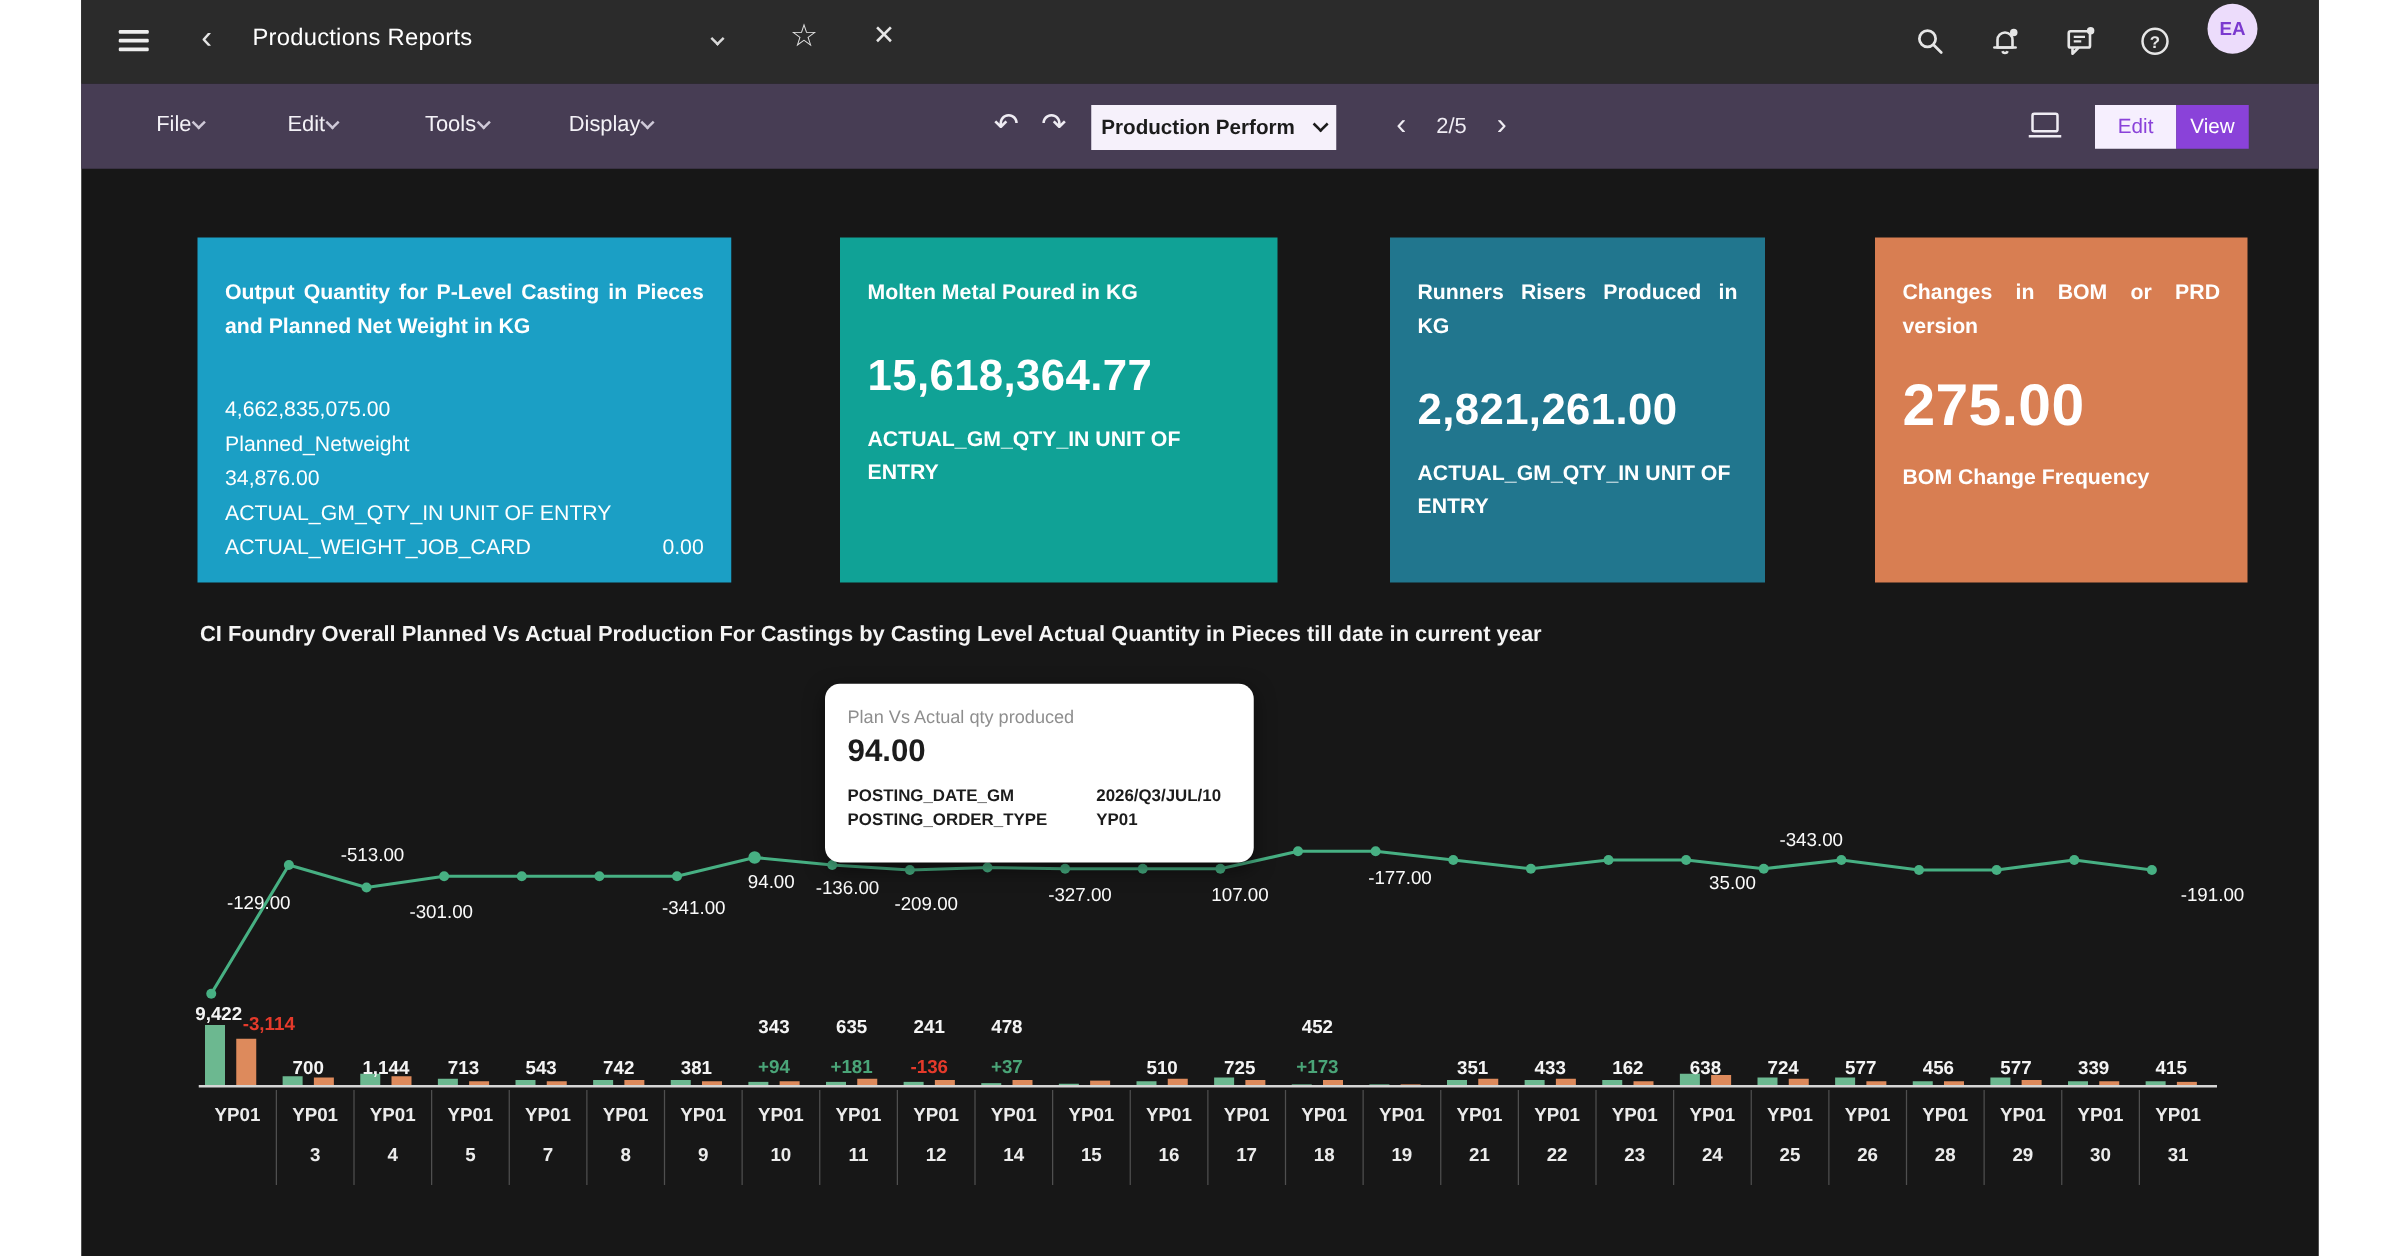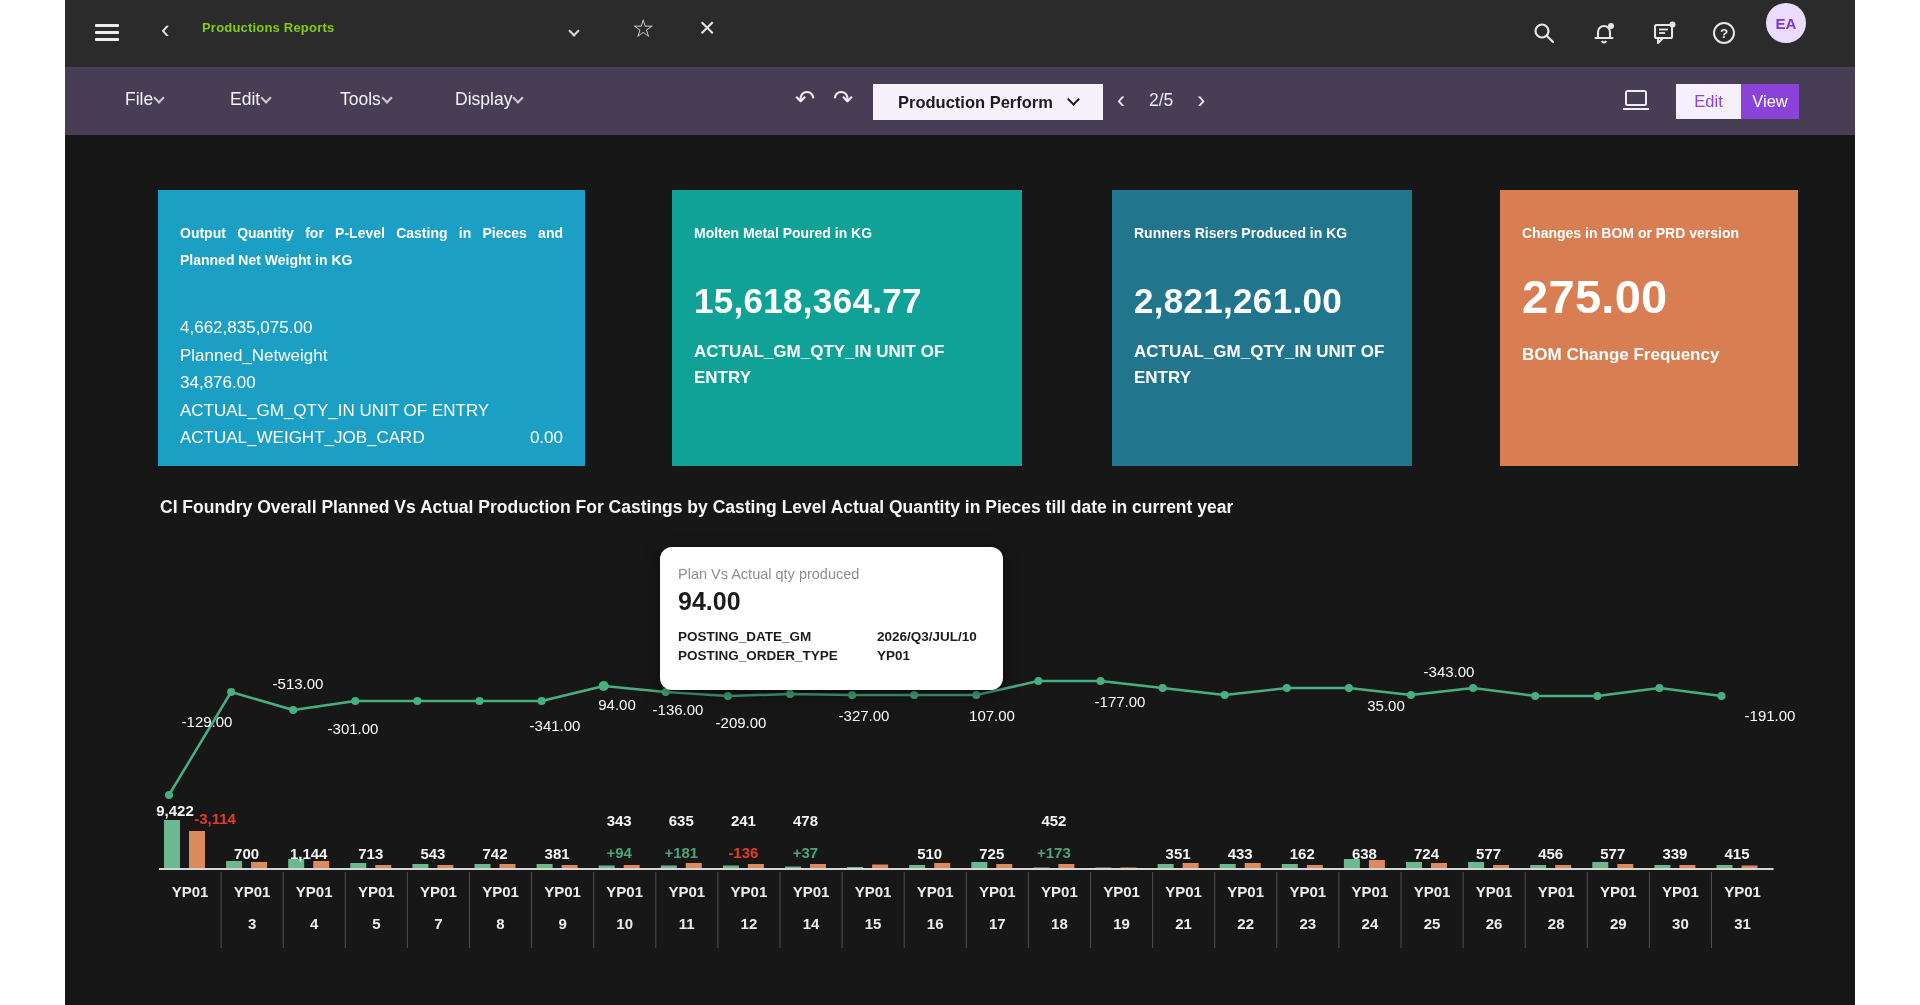--- a/index.html
+++ b/index.html
@@ -5,51 +5,51 @@
   * { margin:0; padding:0; box-sizing:border-box; }
   html,body { width:1920px; height:1005px; background:#ffffff; overflow:hidden;
               font-family:"Liberation Sans", sans-serif; }
   .app { position:absolute; left:65px; top:0; width:1790px; height:1005px; background:#171717; }
 
   
   .topbar { position:absolute; left:0; top:0; width:100%; height:67px; background:#2b2b2b; }
   .hamburger { position:absolute; left:30px; top:24px; width:24px; height:18px; cursor:pointer; }
   .hamburger div { height:3px; background:#eee; margin-bottom:4px; border-radius:1px; }
   .back-arrow { position:absolute; left:96px; top:14px; color:#e6e6e6; font-size:26px; cursor:pointer; }
-  .doc-title { position:absolute; left:137px; top:20px; color:#84cc16; font-size:13px; font-weight:700; letter-spacing:.2px; }
+  .doc-title { position:absolute; left:137px; top:20px; color:#ffffff; font-size:19px; font-weight:400; letter-spacing:.2px; }
   .chev { display:inline-block; width:8px; height:8px; border-right:2px solid #d9d9d9; border-bottom:2px solid #d9d9d9; transform:rotate(45deg); }
   .title-caret { position:absolute; left:505px; top:27px; }
   .star-icon { position:absolute; left:567px; top:14px; color:#e6e6e6; font-size:25px; }
   .close-icon { position:absolute; left:634px; top:12px; color:#e6e6e6; font-size:28px; font-weight:400; }
   .tb-ic { position:absolute; top:20px; width:26px; height:26px; }
   .avatar { position:absolute; left:1701px; top:3px; width:40px; height:40px; border-radius:50%;
             background:#ecdcfb; color:#7b39cf; font-weight:700; font-size:15px;
             display:flex; align-items:center; justify-content:center; }
 
   
   .toolbar { position:absolute; left:0; top:67px; width:100%; height:68px; background:#473d54; }
   .menu { position:absolute; top:22px; color:#f4f2f7; font-size:17.5px; display:flex; align-items:center; gap:2px; cursor:pointer; }
   .menu .chev { border-color:#cfc9d8; margin-top:-4px; }
   .undo-ic,.redo-ic { position:absolute; top:18px; color:#efecf3; font-size:24px; cursor:pointer; }
-  .section-dd { position:absolute; left:808px; top:17px; width:230px; height:36px; background:#f6f1fb;
+  .section-dd { position:absolute; left:808px; top:17px; width:196px; height:36px; background:#f6f1fb;
                 display:flex; align-items:center; justify-content:center; gap:16px; cursor:pointer; }
   .section-dd span.lbl { color:#1c1c1c; font-size:16.5px; font-weight:700; }
   .section-dd .chev { border-color:#1c1c1c; border-width:2.5px; width:9px; height:9px; margin-top:-5px; }
   .pager { position:absolute; left:1052px; top:18px; display:flex; align-items:center; gap:24px; color:#efecf3; }
   .pager .pg-arrow { font-size:24px; line-height:30px; cursor:pointer; }
   .pager .pg-num { font-size:17.5px; }
   .laptop-ic { position:absolute; left:1556px; top:22px; }
   .seg-btn { position:absolute; top:17px; height:35px; display:flex; align-items:center; justify-content:center;
              font-size:16.5px; cursor:pointer; }
   .seg-edit { left:1611px; width:65px; background:#f6effe; color:#8a42d9; }
   .seg-view { left:1676px; width:58px; background:#8a42d9; color:#ffffff; }
 
   
   .card { position:absolute; top:190px; height:276px; color:#fff; padding:30px 22px 0 22px; }
-  .card-title { font-size:14px; font-weight:700; line-height:27px; text-align:justify; }
+  .card-title { font-size:17px; font-weight:700; line-height:27px; text-align:justify; }
   .card1 { left:93px;  width:427px; }
   .card2 { left:607px; width:350px; }
   .card3 { left:1047px; width:300px; }
   .card4 { left:1435px; width:298px; }
   .card1 .vals { margin-top:40px; font-size:17px; line-height:27.5px; font-weight:500; }
   .card1 .vrow { display:flex; justify-content:space-between; }
   .big-num { margin-top:34px; font-size:35px; font-weight:600; letter-spacing:.3px; }
   .card4 .big-num { font-size:47px; margin-top:22px; }
   .card-sub { margin-top:18px; font-size:17px; font-weight:600; line-height:26px; }
   .card2 .card-sub, .card3 .card-sub { max-width:300px; }

